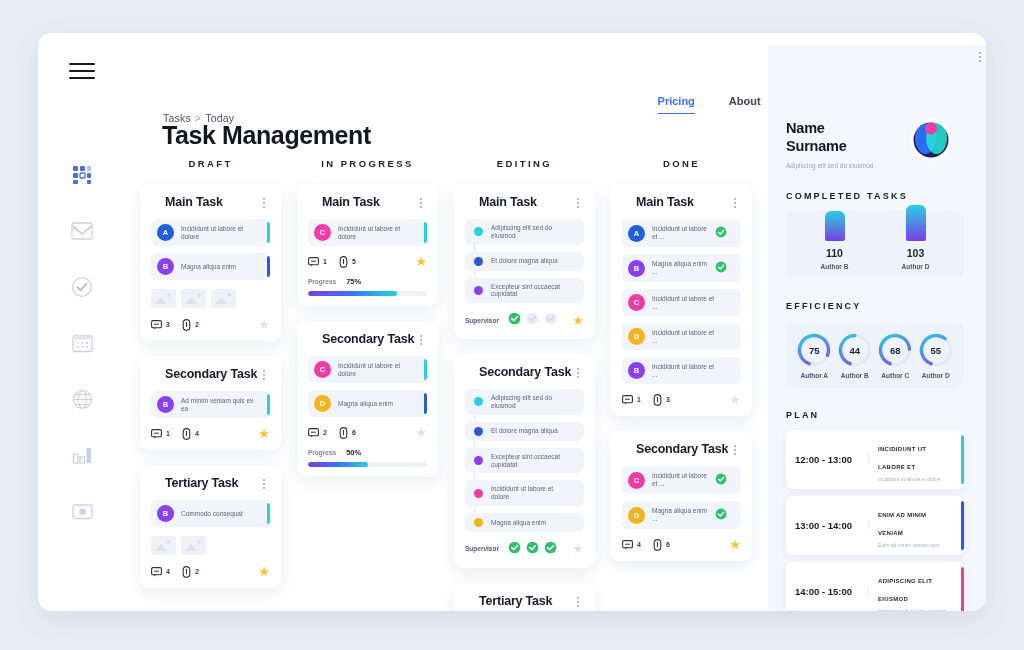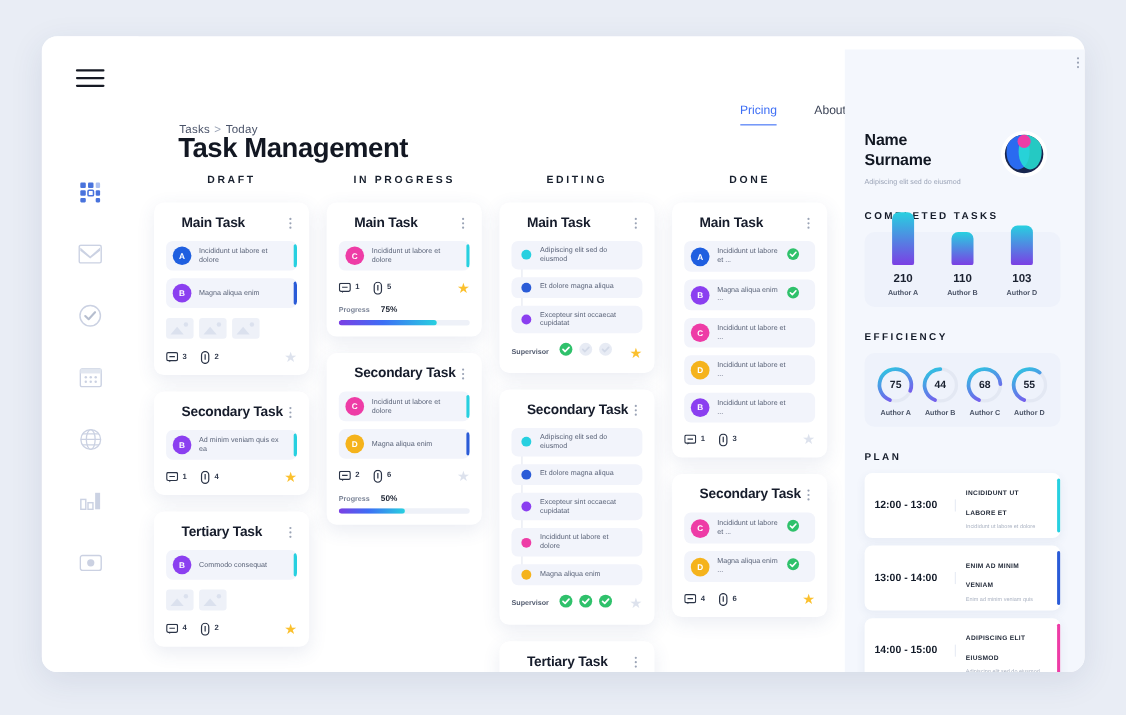--- a/index.html
+++ b/index.html
@@ -29,21 +29,21 @@
   .hamburger span { display: block; height: 2.4px; background: #161a24; border-radius: 2px; }
   .rail-icons { margin-top: 83px; display: flex; flex-direction: column; gap: 30px; align-items: center; }
   .rail-icon { width: 26px; height: 26px; display: flex; align-items: center; justify-content: center; cursor: pointer; opacity: .85; }
   .rail-icon svg { display: block; }
 
   
   .crumb { position: absolute; left: 125px; top: 79px; font-size: 10.5px; color: #4a5369; letter-spacing: .2px; }
   .crumb .sep { margin: 0 4px; color: #9aa3b5; }
   .title { position: absolute; left: 124px; top: 88px; font-size: 25px; font-weight: bold; color: #121722; letter-spacing: -.4px; }
   .topnav { position: absolute; right: 48px; top: 62px; display: flex; gap: 34px; }
-  .topnav a { font-size: 11px; color: #3c4457; text-decoration: none; padding-bottom: 6px; cursor: pointer; }
+  .topnav a { font-size: 11px; color: #3c4457; text-decoration: none; padding-bottom: 6px; cursor: pointer; font-weight: bold; }
   .topnav a.active { color: #3d6ef5; border-bottom: 1.6px solid #3d6ef5; }
 
   
   .board { position: absolute; left: 88px; top: 125px; right: 218px; bottom: 0; padding: 0 14px; display: flex; gap: 16px; }
   .col { width: 141px; }
   .col-head { text-align: center; font-size: 9.5px; font-weight: bold; letter-spacing: 2.4px; color: #18202e; margin-bottom: 15px; }
   .card {
     background: #fff; border-radius: 9px; padding: 11px 11px 10px;
     box-shadow: 0 5px 16px rgba(56,80,140,0.10); margin-bottom: 15px; position: relative;
   }
@@ -646,25 +646,20 @@
           <i></i>
           <i></i>
           <i></i>
         </div>
     </div>
 
     <div class="sec-title">COMPLETED TASKS</div>
     <div class="widget">
       <div class="bars" id="bars">
           <div class="bar-col">
-            <div class="bar-shape" style="height:48px"></div>
-            <div class="bar-val">210</div>
-            <div class="bar-auth">Author A</div>
-          </div>
-          <div class="bar-col">
             <div class="bar-shape" style="height:29.904761904761905px"></div>
             <div class="bar-val">110</div>
             <div class="bar-auth">Author B</div>
           </div>
           <div class="bar-col">
             <div class="bar-shape" style="height:36.23809523809524px"></div>
             <div class="bar-val">103</div>
             <div class="bar-auth">Author D</div>
           </div>
         </div>

